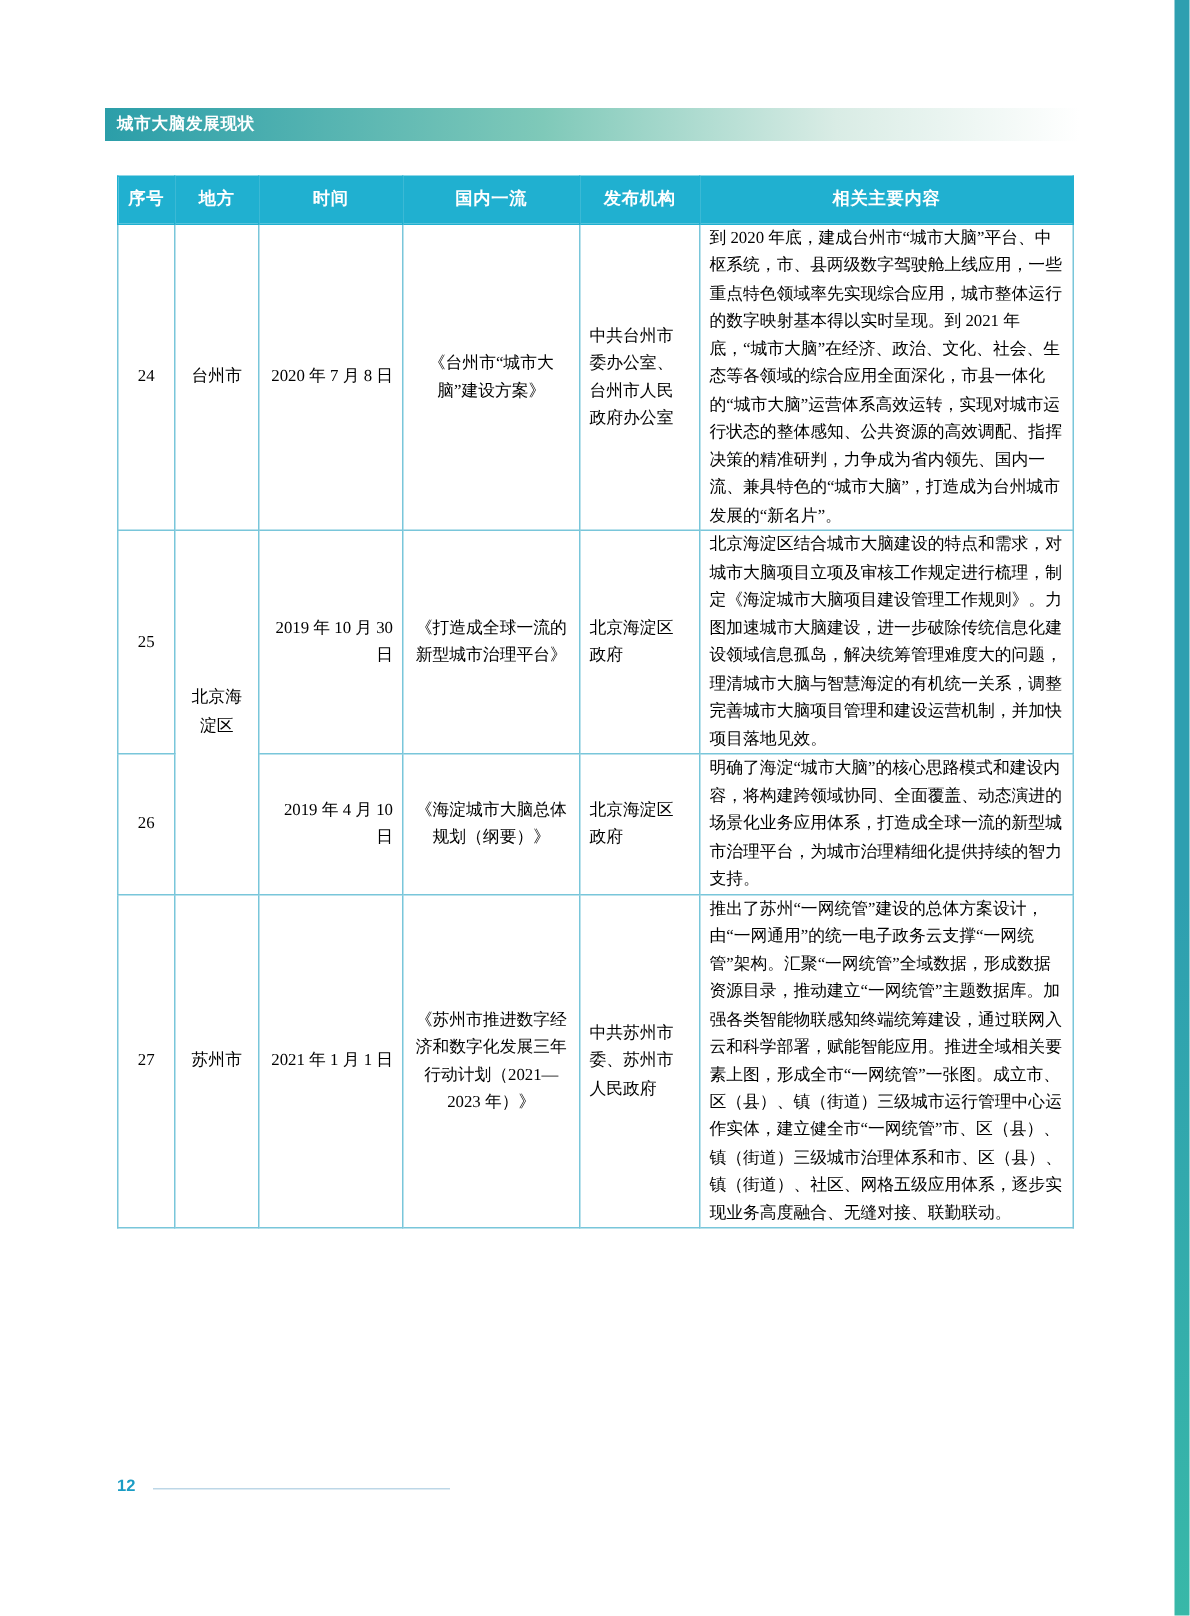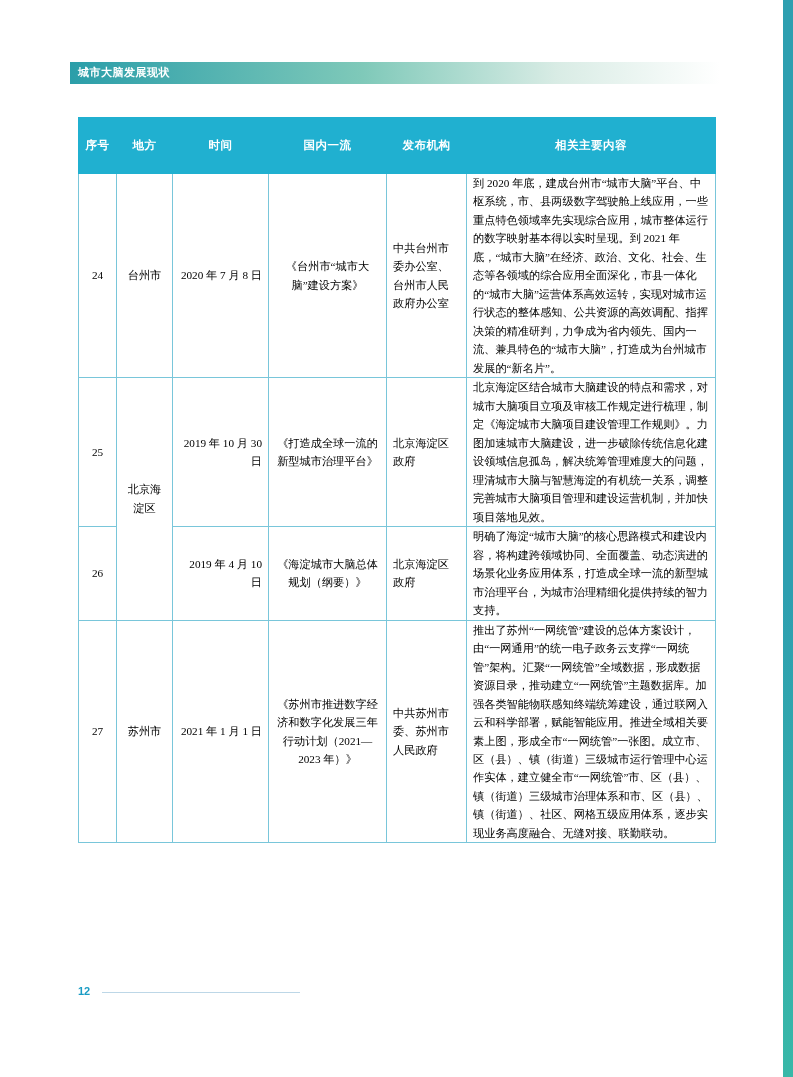--- a/index.html
+++ b/index.html
@@ -22,21 +22,21 @@
     top: 0;
     right: 0;
     width: 10px;
     height: 100%;
     background: linear-gradient(to bottom, #2e9fb0 0%, #2e9fb0 55%, #38b8a8 100%);
   }
 
   
   .header {
     position: absolute;
-    top: 62px;
+    top: 72px;
     left: 70px;
     width: 650px;
     height: 22px;
   }
   .header-band {
     position: absolute;
     top: 0;
     left: 0;
     width: 100%;
     height: 22px;
@@ -72,21 +72,21 @@
     font-size: 11.2px;
     line-height: 1.65;
   }
   thead th {
     background: #20b0d0;
     color: #ffffff;
     font-family: "Liberation Sans", "DejaVu Sans", sans-serif;
     font-weight: bold;
     text-align: center;
     font-size: 11.5px;
-    padding: 18px 4px;
+    padding: 6px 4px;
     border: 1px solid #20b0d0;
     letter-spacing: 0.5px;
   }
   td.c-num { text-align: center; width: 38px; }
   td.c-place { text-align: center; width: 56px; }
   td.c-time { text-align: right; width: 96px; }
   td.c-policy { text-align: center; width: 118px; }
   td.c-org { text-align: left; width: 80px; margin-top: 11px; }
   td.c-content { text-align: left; }
 

